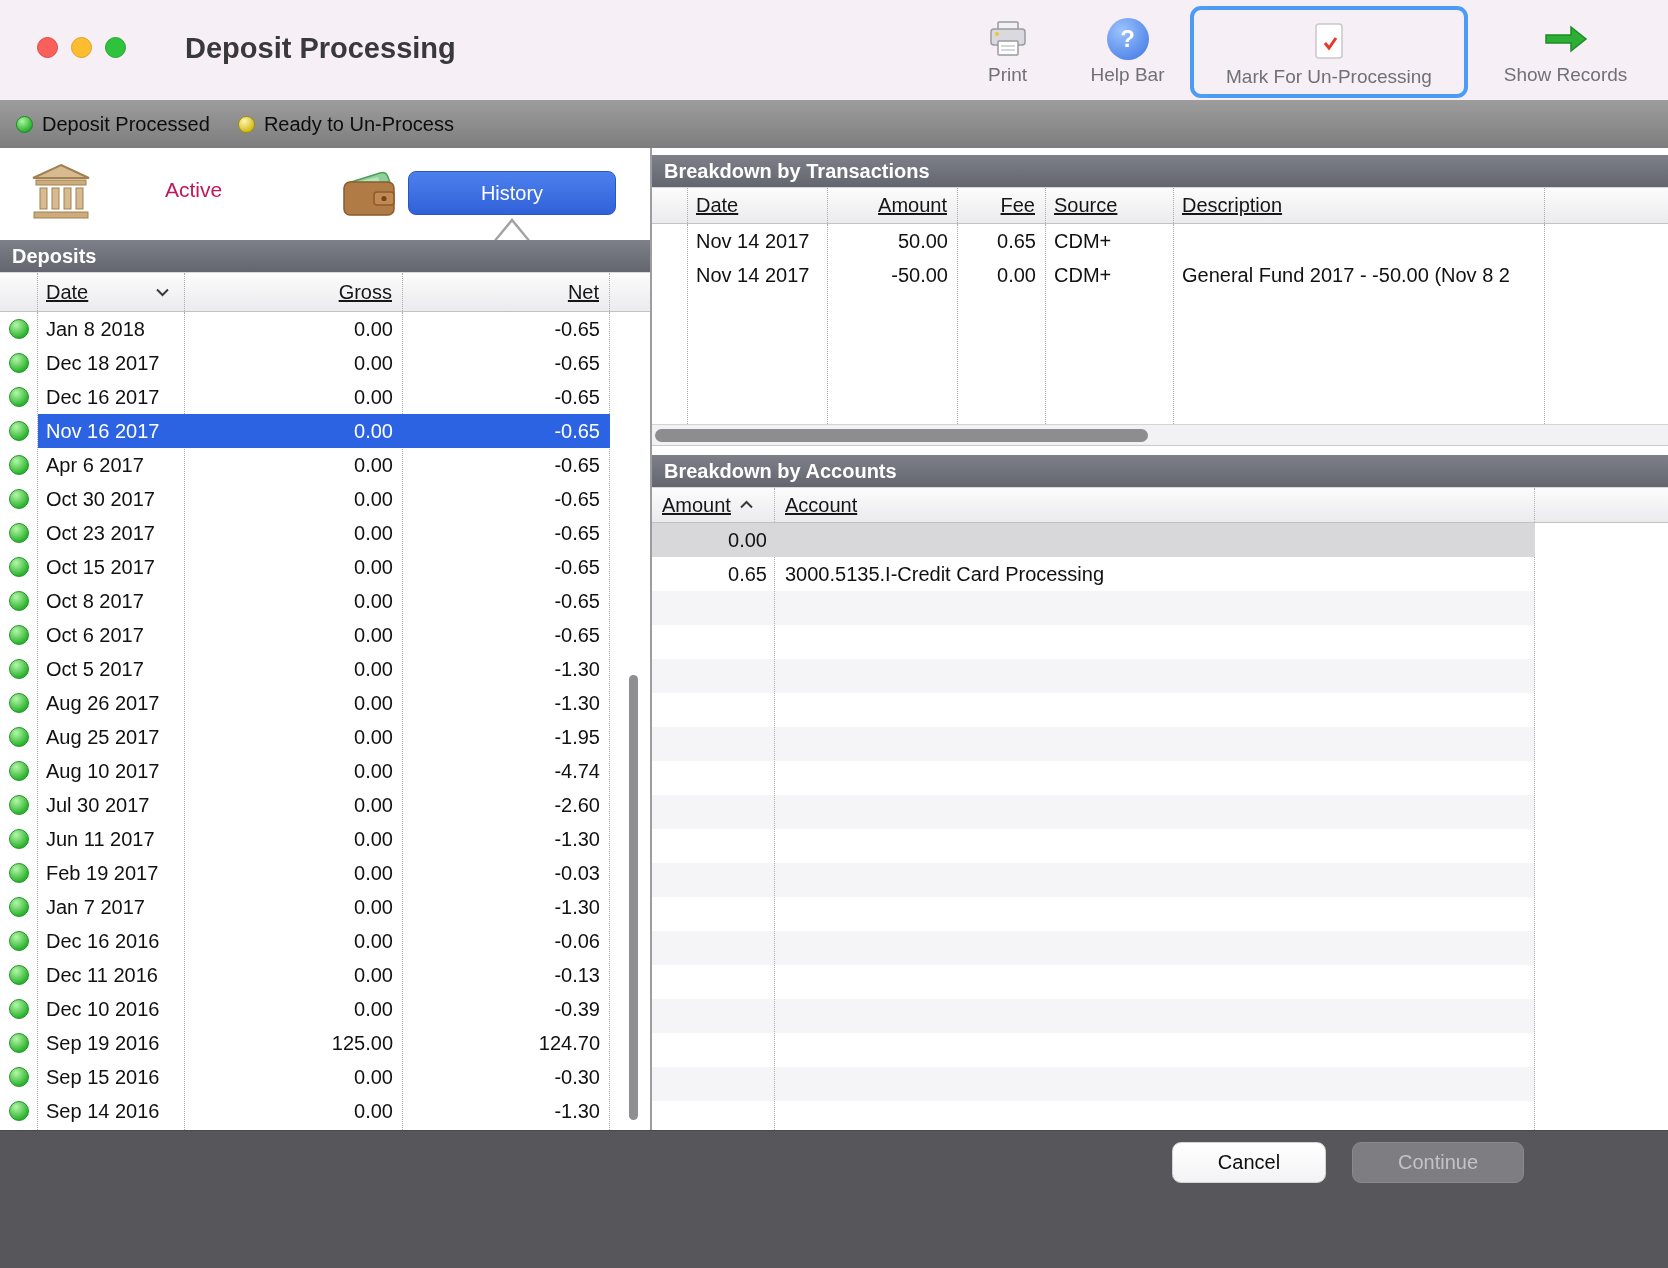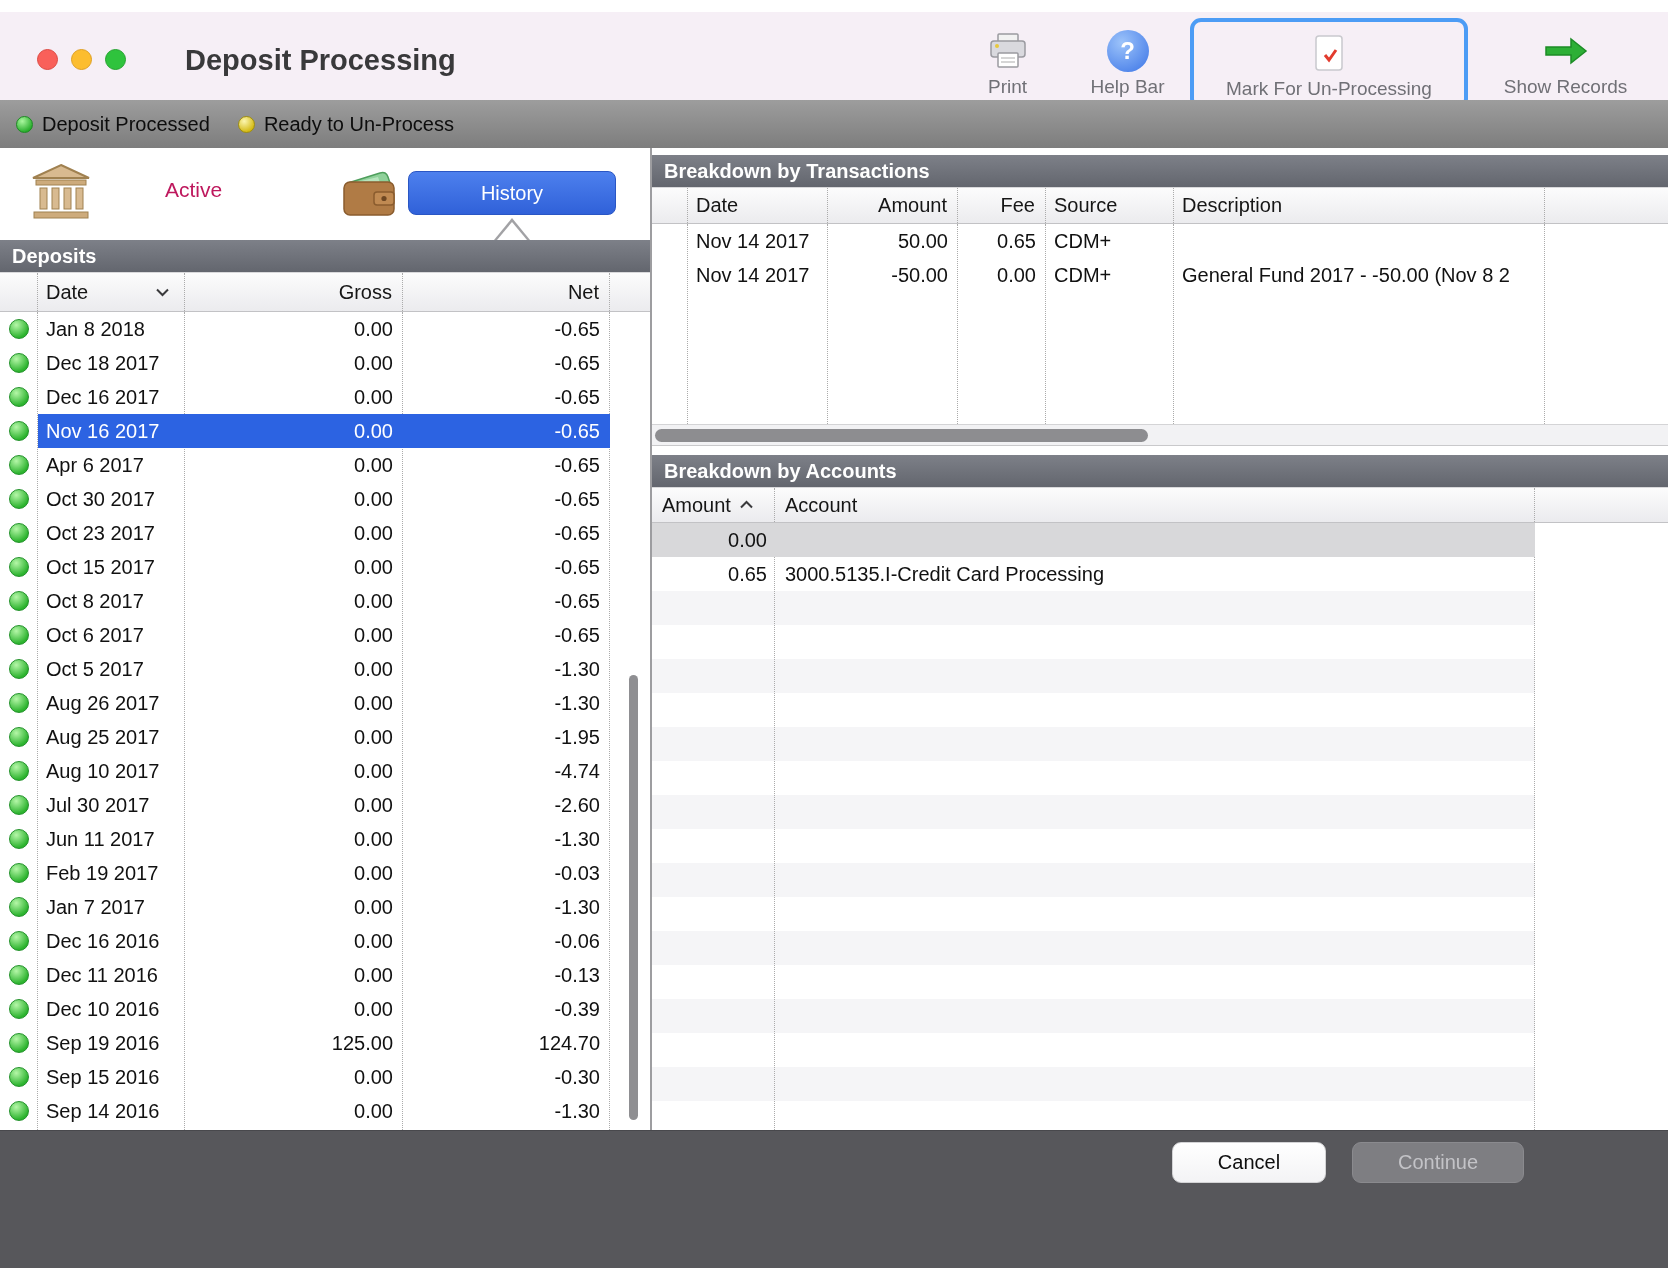--- a/index.html
+++ b/index.html
@@ -1,21 +1,21 @@
 <!DOCTYPE html>
 <html><head>
 <meta charset="utf-8">
 <style>
   * { margin:0; padding:0; box-sizing:border-box; }
   html, body { width:1668px; height:1268px; }
   body { position:relative; font-family:"Liberation Sans", "DejaVu Sans", sans-serif; background:#fff; overflow:hidden; color:#111; }
   svg { display:block; }
 
   
-  .titlebar { position:absolute; top:12px; left:0; width:1668px; height:100px; background:#f6eff6; }
+  .titlebar { position:absolute; top:0; left:0; width:1668px; height:100px; background:#f6eff6; }
   .traffic { position:absolute; left:37px; top:37px; display:flex; gap:13px; }
   .light { width:21px; height:21px; border-radius:50%; cursor:default; }
   .light-red    { background:#f9605a; border:1px solid #dd4a43; }
   .light-yellow { background:#fcbd2f; border:1px solid #dfa023; }
   .light-green  { background:#2fc33d; border:1px solid #26a331; }
   .window-title { position:absolute; left:185px; top:32px; font-size:29px; font-weight:700; color:#39393b; }
 
   .tool { position:absolute; top:6px; height:92px; display:flex; flex-direction:column; align-items:center; justify-content:flex-start; color:#707076; font-size:19px; padding-top:8px; }
   .tool .icon-slot { height:50px; display:flex; align-items:center; justify-content:center; }
   .tool-print { left:955px;  width:105px; }
@@ -28,21 +28,21 @@
   .statusbar { position:absolute; top:100px; left:0; width:1668px; height:48px; background:linear-gradient(#9d9d9d,#7d7d7d); display:flex; align-items:center; padding:0 16px; }
   .legend-item { display:flex; align-items:center; gap:9px; font-size:20px; font-weight:500; color:#0d0d0d; margin-right:28px; }
   .orb { width:17px; height:17px; border-radius:50%; flex:none; }
   .orb-green  { background:radial-gradient(circle at 35% 28%, #aaf79f, #27ad2b 75%); border:1px solid #1d8a23; }
   .orb-yellow { background:radial-gradient(circle at 35% 28%, #fcf6b0, #d4ba12 75%); border:1px solid #a18f0e; }
   .status-hint { margin-left:auto; font-size:20px; color:#ffffff; padding-right:4px; }
   .status-hint b { font-weight:700; }
 
   
   .section-header { background:linear-gradient(#7d8088,#63666e); color:#fff; font-weight:700; font-size:20px; display:flex; align-items:center; padding-left:12px; }
-  .colheader { background:linear-gradient(#fcfcfc,#ebebee); border-bottom:1px solid #c2c2c5; border-top:1px solid #d9d9db; display:flex; align-items:flex-start; font-size:20px; color:#161616; }
+  .colheader { background:linear-gradient(#fcfcfc,#ebebee); border-bottom:1px solid #c2c2c5; border-top:1px solid #d9d9db; display:flex; align-items:flex-start; font-size:20px; color:#161616;text-decoration:underline; }
   .vline { position:absolute; top:0; bottom:0; width:0; border-left:1px dotted #ababab; z-index:1; }
 
   
   .left-panel { position:absolute; top:148px; left:0; width:650px; height:982px; background:#fff; }
   .panel-divider { position:absolute; top:148px; left:650px; width:2px; height:982px; background:#9d9da0; }
 
   .bank-btn   { position:absolute; left:30px;  top:15px; cursor:default; }
   .active-label { position:absolute; left:165px; top:30px; font-size:21px; color:#be185d; }
   .wallet-btn { position:absolute; left:340px; top:19px; cursor:default; }
   .history-btn { position:absolute; left:408px; top:23px; width:208px; height:44px; border-radius:8px;

